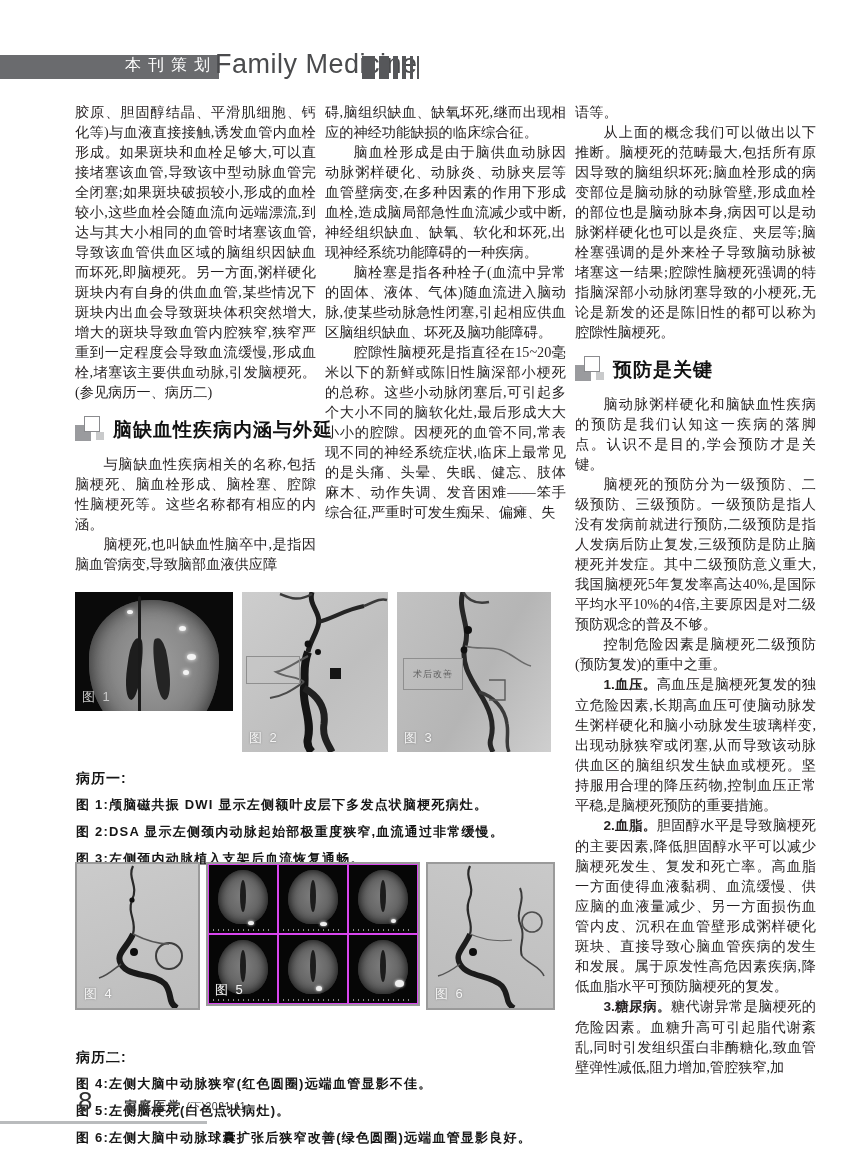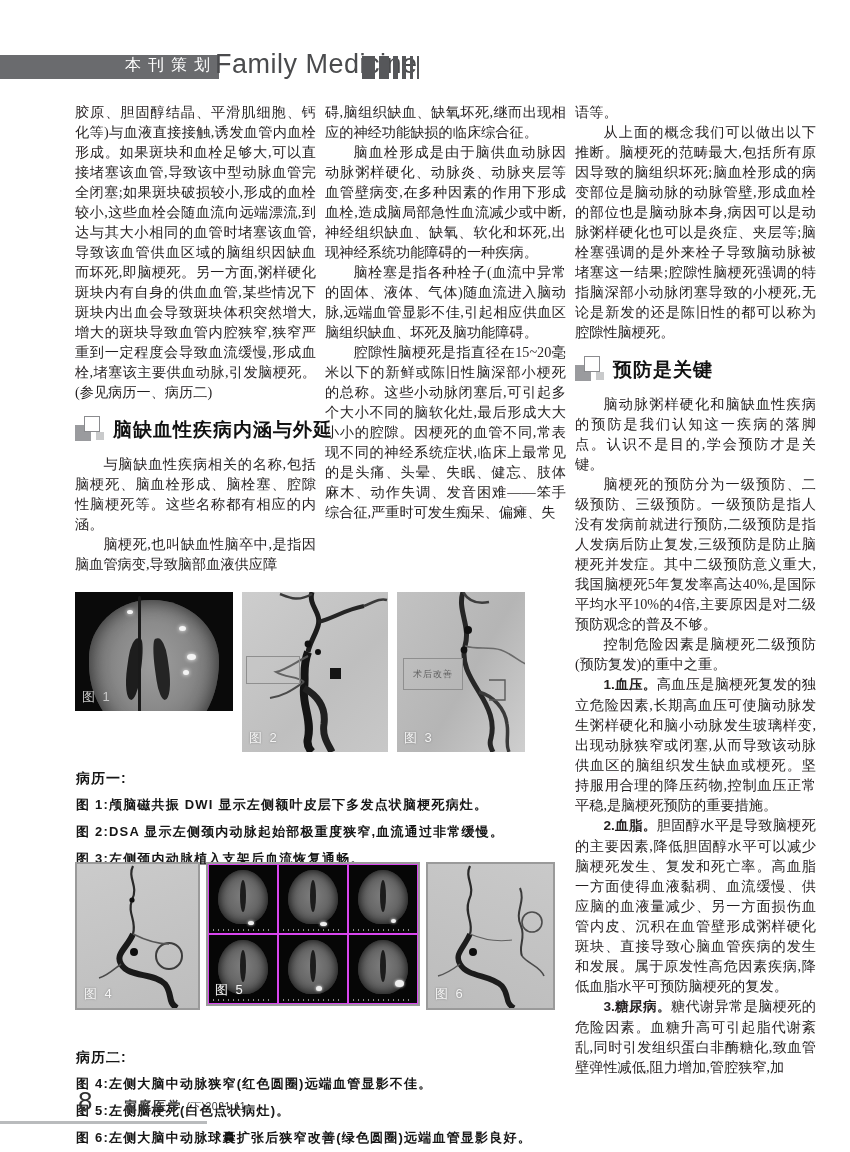--- a/index.html
+++ b/index.html
@@ -74,21 +74,21 @@
   }
   .midline{position:absolute;left:63px;top:4px;width:3px;height:134px;background:#1a1a1a;border-radius:2px;}
   .lesion{position:absolute;background:#f4f4f4;border-radius:50%;box-shadow:0 0 4px #ffffff;}
   .l1{left:104px;top:34px;width:7px;height:5px;}
   .l2{left:112px;top:62px;width:9px;height:6px;}
   .l3{left:108px;top:78px;width:6px;height:5px;}
   .l4{left:52px;top:18px;width:6px;height:4px;}
   
   .fig-dsa{background:#c6c6c6;}
   .fig-dsa-2{width:146px;height:160px;background:linear-gradient(135deg,#cdcdcd 0%,#bfbfbf 60%,#c8c8c8 100%);}
-  .fig-dsa-3{width:128px;height:160px;background:linear-gradient(120deg,#c2c2c2 0%,#b5b5b5 55%,#cfcfcf 100%);}
+  .fig-dsa-3{width:154px;height:160px;background:linear-gradient(120deg,#c2c2c2 0%,#b5b5b5 55%,#cfcfcf 100%);}
   .fig svg{position:absolute;left:0;top:0;}
   .ann-box{
     position:absolute;border:1px solid #8f8f8f;background:rgba(200,200,200,0.12);
     font-family:"Liberation Sans","DejaVu Sans",sans-serif;font-size:9px;color:#5f5f5f;
     display:flex;align-items:center;justify-content:center;letter-spacing:1px;
   }
   .ann-2{left:4px;top:64px;width:52px;height:26px;}
   .ann-3{left:6px;top:66px;width:58px;height:30px;}
   
   .bordered{border:2px solid #9a9a9a;}
@@ -147,21 +147,21 @@
       </span>
       <span class="h-text">脑缺血性疾病内涵与外延</span>
     </div>
     <p class="indent">与脑缺血性疾病相关的名称,包括脑梗死、脑血栓形成、脑栓塞、腔隙性脑梗死等。这些名称都有相应的内涵。</p>
     <p class="indent">脑梗死,也叫缺血性脑卒中,是指因脑血管病变,导致脑部血液供应障</p>
   </div>
 
   <div class="col col-2">
     <p class="noindent">碍,脑组织缺血、缺氧坏死,继而出现相应的神经功能缺损的临床综合征。</p>
     <p class="indent">脑血栓形成是由于脑供血动脉因动脉粥样硬化、动脉炎、动脉夹层等血管壁病变,在多种因素的作用下形成血栓,造成脑局部急性血流减少或中断,神经组织缺血、缺氧、软化和坏死,出现神经系统功能障碍的一种疾病。</p>
-    <p class="indent">脑栓塞是指各种栓子(血流中异常的固体、液体、气体)随血流进入脑动脉,远端血管显影不佳,引起相应供血区脑组织缺血、坏死及脑功能障碍。</p>
+    <p class="indent">脑栓塞是指各种栓子(血流中异常的固体、液体、气体)随血流进入脑动脉,使某些动脉急性闭塞,引起相应供血区脑组织缺血、坏死及脑功能障碍。</p>
     <p class="indent">腔隙性脑梗死是指直径在15~20毫米以下的新鲜或陈旧性脑深部小梗死的总称。这些小动脉闭塞后,可引起多个大小不同的脑软化灶,最后形成大大小小的腔隙。因梗死的血管不同,常表现不同的神经系统症状,临床上最常见的是头痛、头晕、失眠、健忘、肢体麻木、动作失调、发音困难——笨手综合征,严重时可发生痴呆、偏瘫、失</p>
   </div>
 
   <div class="col col-3">
     <p class="noindent">语等。</p>
     <p class="indent">从上面的概念我们可以做出以下推断。脑梗死的范畴最大,包括所有原因导致的脑组织坏死;脑血栓形成的病变部位是脑动脉的动脉管壁,形成血栓的部位也是脑动脉本身,病因可以是动脉粥样硬化也可以是炎症、夹层等;脑栓塞强调的是外来栓子导致脑动脉被堵塞这一结果;腔隙性脑梗死强调的特指脑深部小动脉闭塞导致的小梗死,无论是新发的还是陈旧性的都可以称为腔隙性脑梗死。</p>
     <div class="section-heading">
       <span class="h-icon">
         <i class="sq-gray"></i>
           <i class="sq-white"></i>

